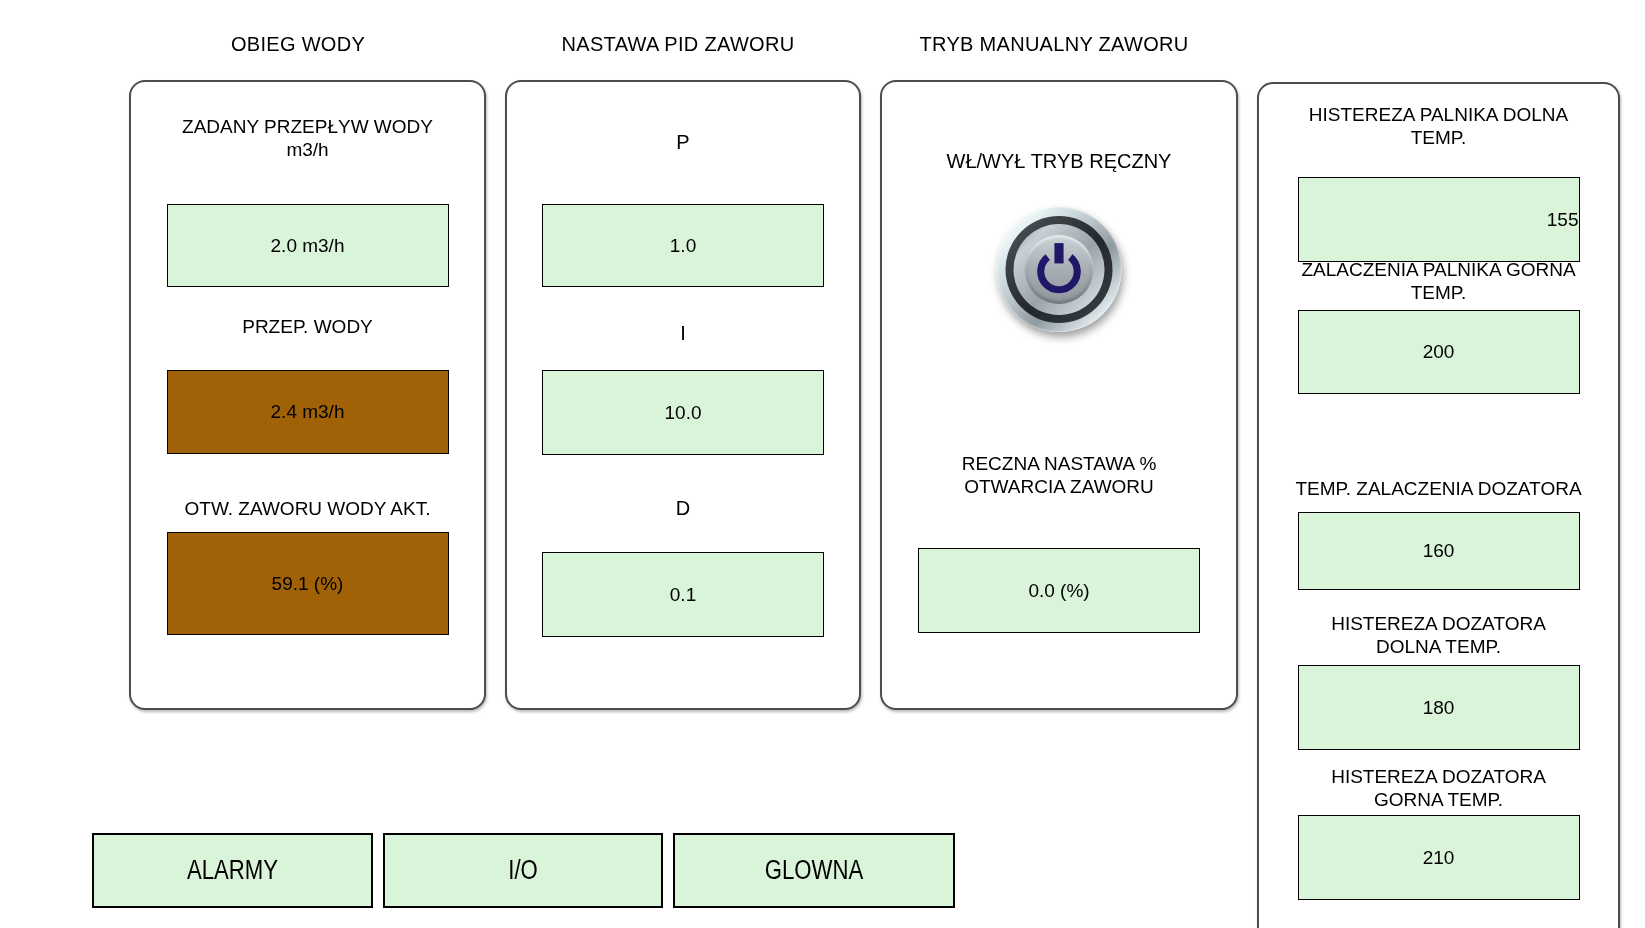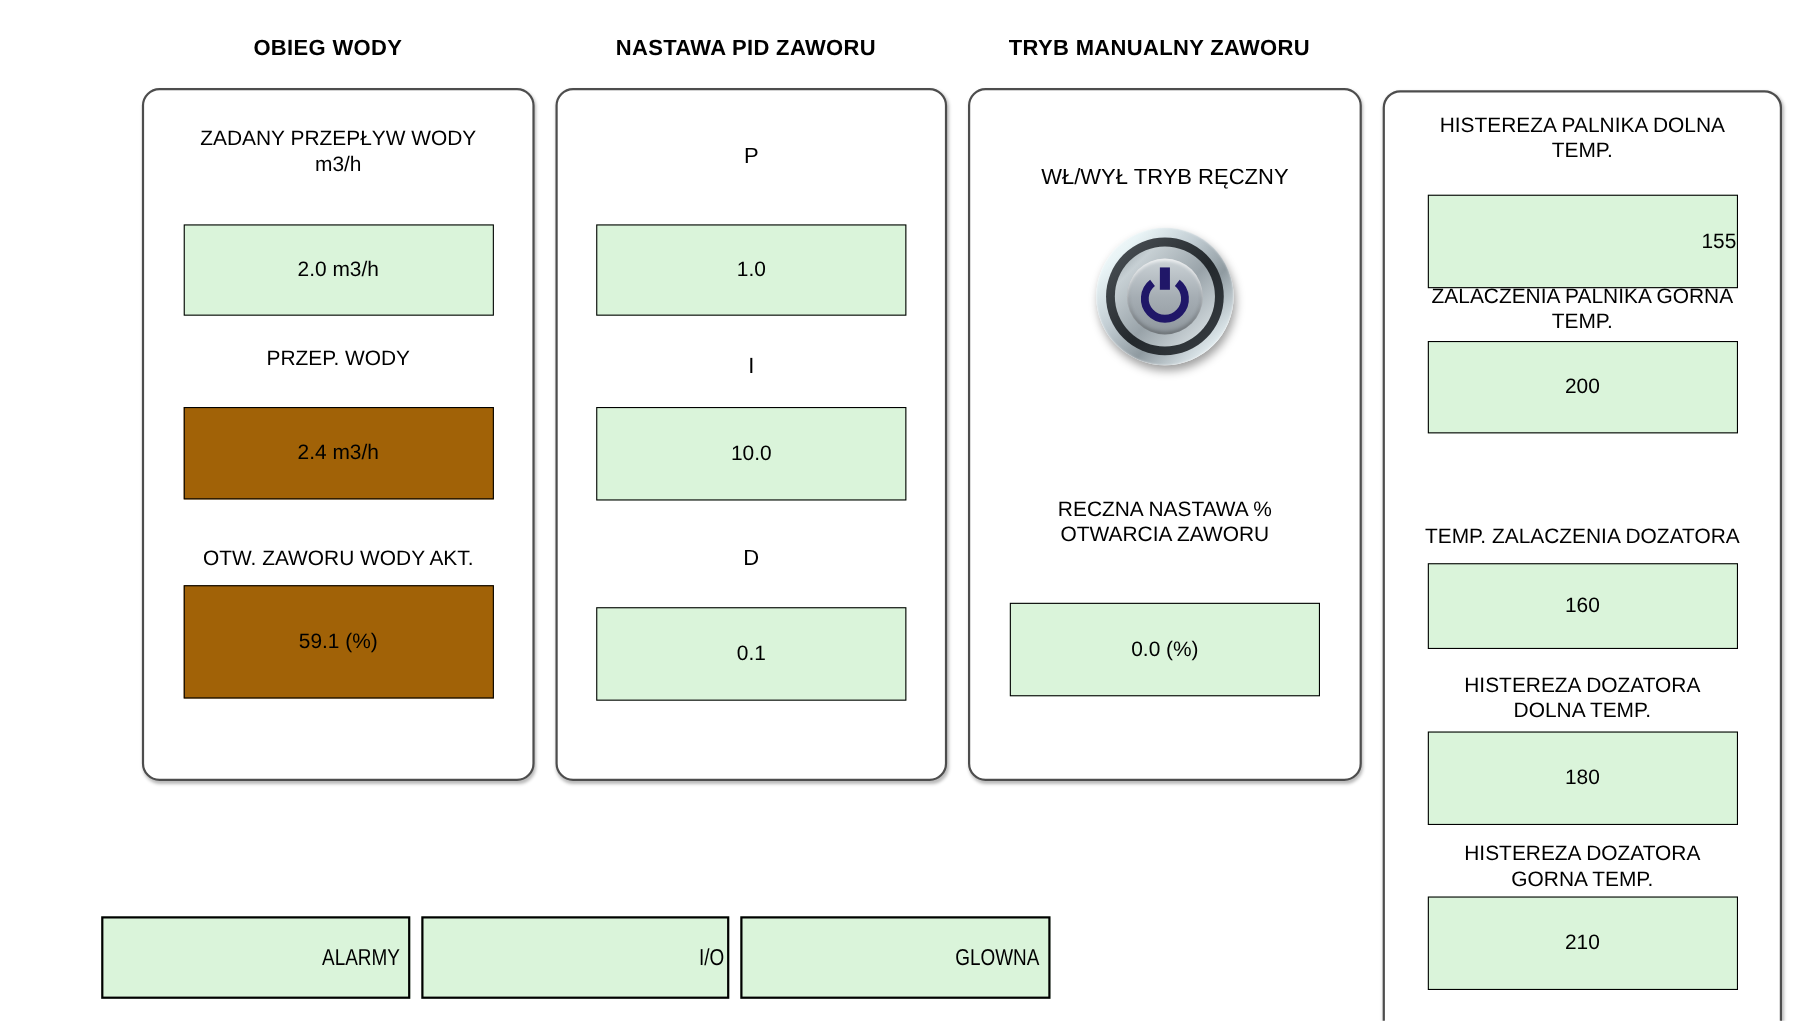--- a/index.html
+++ b/index.html
@@ -4,36 +4,36 @@
 <style>
   :root{
     --green:#daf4da;
     --panel-border:#4d4d4d;
     --navy:#201768;
   }
   *{box-sizing:border-box;margin:0;padding:0;}
   body{background:#fff;font-family:"Liberation Sans", sans-serif;color:#000;}
   .screen{position:relative;width:1645px;height:928px;background:#fff;overflow:hidden;}
 
-  .sec-title{position:absolute;width:420px;text-align:center;font-size:20px;letter-spacing:.3px;font-weight:bold;}
+  .sec-title{position:absolute;width:420px;text-align:center;font-size:20px;letter-spacing:.3px;}
 
   .panel{position:absolute;background:#fff;border:2px solid var(--panel-border);
          border-radius:16px;box-shadow:1px 2px 3px rgba(0,0,0,.28);}
 
   .plabel{position:absolute;left:0;right:0;text-align:center;font-size:19px;
           line-height:23px;white-space:pre-line;}
 
   .vbox{position:absolute;left:50%;transform:translateX(-50%);width:282px;
         display:flex;align-items:center;justify-content:center;
         font-size:19px;background:#a16207;border:1px solid #000;}
   .vbox.green{background:var(--green);}
 
   .nav-btn{position:absolute;top:833px;height:75px;background:var(--green);
-           border:2px solid #000;display:flex;align-items:center;justify-content:flex-end;
-           font-size:21px;cursor:pointer;}
+           border:2px solid #000;display:flex;align-items:center;justify-content:center;
+           font-size:27px;cursor:pointer;}
   .nav-btn .lbl{display:inline-block;transform:scaleX(.82);}
 
   
   .power{position:absolute;left:50%;transform:translateX(-50%);top:125px;
          width:125px;height:125px;border-radius:50%;cursor:pointer;
          background:linear-gradient(135deg,#ffffff 0%,#e9f4f6 18%,#c2cdd3 40%,#8f9aa0 62%,#dfe9ed 85%,#aeb9bf 100%);
          box-shadow:2px 5px 9px rgba(0,0,0,.38), inset 0 0 2px rgba(255,255,255,.8);}
   .pw-ring-dark{position:absolute;inset:9px;border-radius:50%;
          background:linear-gradient(135deg,#50565b 0%,#23282c 55%,#3a4045 100%);}
   .pw-ring-mid{position:absolute;inset:17px;border-radius:50%;

